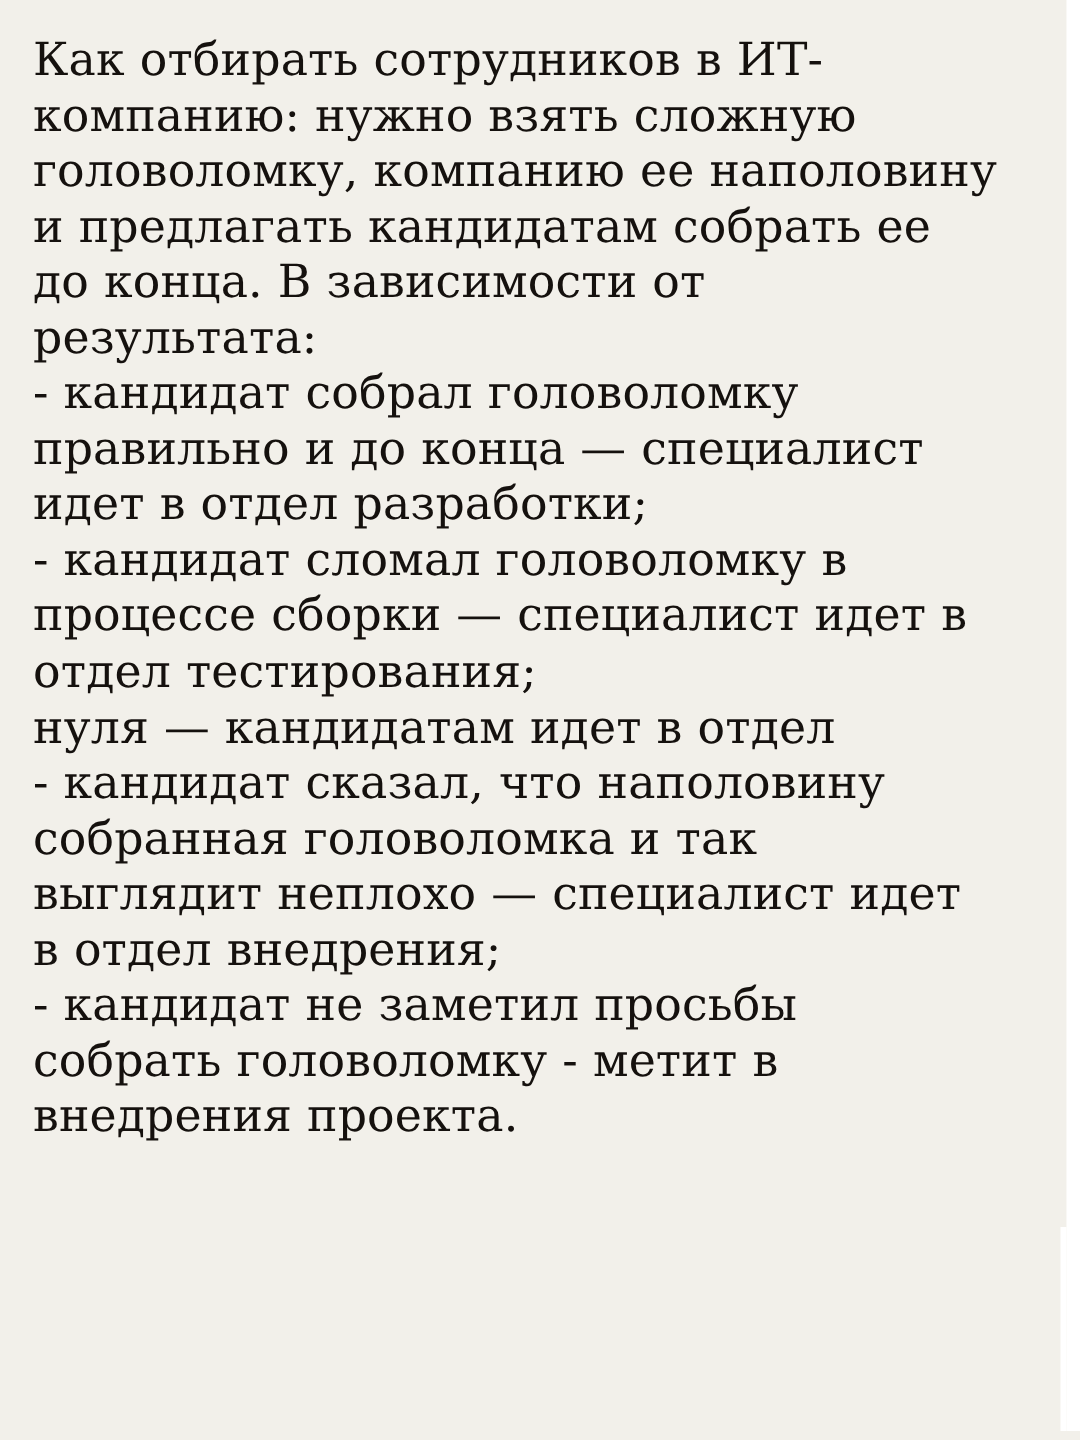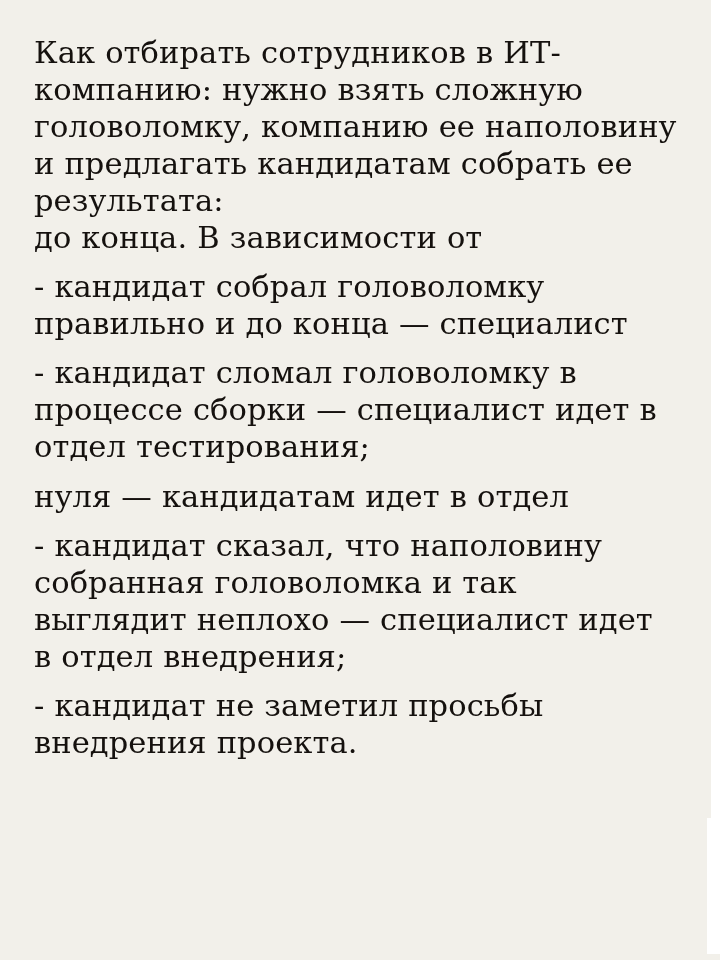--- a/index.html
+++ b/index.html
@@ -22,21 +22,21 @@
     padding: 22px 18px 10px 22px;
   }
   .joke-text {
     color: #15110e;
     font-size: 30.5px;
     line-height: 1.215;
     letter-spacing: 0.1px;
     word-spacing: 0.2px;
   }
   .para {
-    margin: 12px;
+    margin: 0;
     padding: 0;
   }
   .list-line {
     margin: 0;
     padding: 0;
   }
   .edge-strip {
     position: absolute;
     top: 0;
     right: 0;
@@ -65,27 +65,28 @@
 <body>
 
 <div class="page">
   <div class="joke-text">
 
     <div class="para">
       <div class="list-line">Как отбирать сотрудников в ИТ-</div>
       <div class="list-line">компанию: нужно взять сложную</div>
       <div class="list-line">головоломку, компанию ее наполовину</div>
       <div class="list-line">и предлагать кандидатам собрать ее</div>
+      <div class="list-line">до конца. В зависимости от</div>
       <div class="list-line">результата:</div>
-      <div class="list-line">до конца. В зависимости от</div>
     </div>
 
     <div class="para">
       <div class="list-line">- кандидат собрал головоломку</div>
       <div class="list-line">правильно и до конца — специалист</div>
+      <div class="list-line">идет в отдел разработки;</div>
     </div>
 
     <div class="para">
       <div class="list-line">- кандидат сломал головоломку в</div>
       <div class="list-line">процессе сборки — специалист идет в</div>
       <div class="list-line">отдел тестирования;</div>
     </div>
 
     <div class="para">
       <div class="list-line">нуля — кандидатам идет в отдел</div>
@@ -93,20 +94,21 @@
 
     <div class="para">
       <div class="list-line">- кандидат сказал, что наполовину</div>
       <div class="list-line">собранная головоломка и так</div>
       <div class="list-line">выглядит неплохо — специалист идет</div>
       <div class="list-line">в отдел внедрения;</div>
     </div>
 
     <div class="para">
       <div class="list-line">- кандидат не заметил просьбы</div>
+      <div class="list-line">собрать головоломку - метит в</div>
       <div class="list-line">внедрения проекта.</div>
     </div>
 
   </div>
 
   <div class="edge-strip"></div>
   <div class="edge-notch"></div>
   <div class="bottom-strip"></div>
 </div>
 

